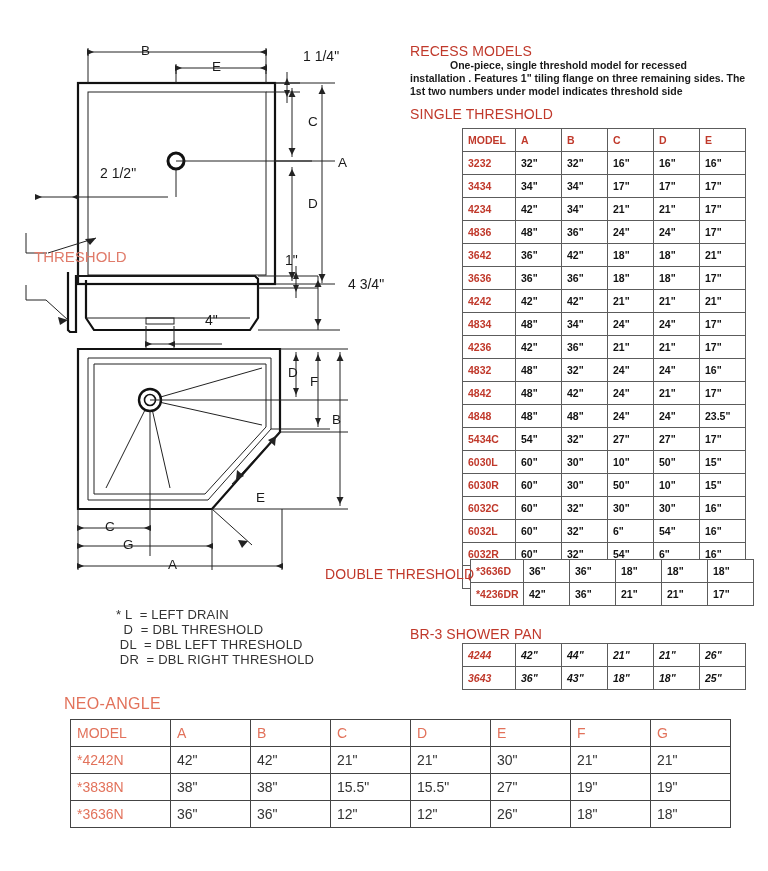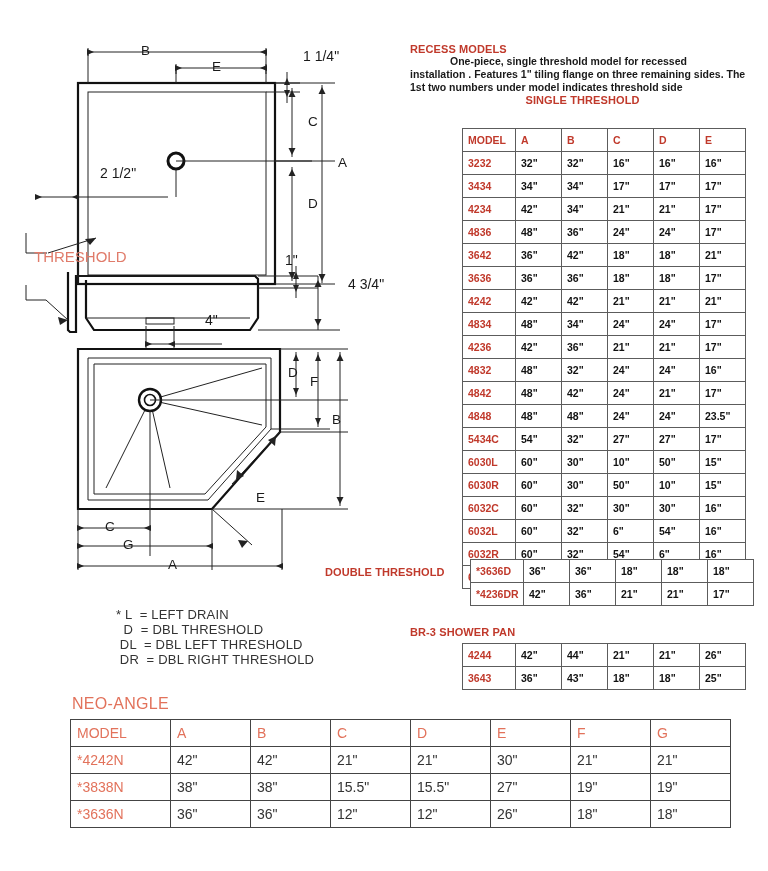--- a/index.html
+++ b/index.html
@@ -6,21 +6,21 @@
   html,body{margin:0;padding:0;background:#ffffff;}
   body{
     width:768px;height:871px;position:relative;overflow:hidden;
     font-family:"Liberation Sans", sans-serif;
     color:#1a1a1a;
     -webkit-font-smoothing:antialiased;
   }
   .abs{position:absolute;}
 
   
-  .hdr-red{color:#C0392B;font-weight:bold;font-size:11px;letter-spacing:.1px;}
+  .hdr-red{color:#C0392B;font-weight:normal;font-size:14px;letter-spacing:.1px;}
   .body-txt{color:#1a1a1a;font-size:10.5px;line-height:13px;font-weight:bold;}
   .salmon{color:#E07B6A;}
   .dim-lbl{font-size:13px;color:#1a1a1a;font-family:"Liberation Sans",sans-serif;}
   .dim-lbl-b{font-size:13.5px;color:#1a1a1a;}
   .legend-line{font-size:13px;color:#333;letter-spacing:.2px;white-space:pre;margin-left:20px;}
   .neo-title{font-size:16px;color:#E2725B;letter-spacing:.3px;}
 
   
   table.spec{border-collapse:collapse;table-layout:fixed;}
   table.spec td,table.spec th{
@@ -215,21 +215,21 @@
 <span class="abs dim-lbl-b" style="left:256px;top:490px;">E</span>
 <span class="abs dim-lbl-b" style="left:105px;top:519px;">C</span>
 <span class="abs dim-lbl-b" style="left:123px;top:537px;">G</span>
 <span class="abs dim-lbl-b" style="left:168px;top:557px;">A</span>
 
 <div class="abs" style="left:410px;top:43px;width:345px;">
   <div class="hdr-red">RECESS MODELS</div>
   <div class="body-txt" style="text-indent:40px;">One-piece, single threshold model for recessed</div>
   <div class="body-txt">installation .  Features 1" tiling flange on three remaining sides.  The</div>
   <div class="body-txt">1st two numbers under model indicates threshold side</div>
-  <div class="hdr-red" style="margin-top:0;text-align:center;">SINGLE THRESHOLD</div>
+  <div class="hdr-red" style="margin-top:8px;">SINGLE THRESHOLD</div>
 </div>
 
 <div class="abs" style="left:462px;top:128px;">
   <table class="spec">
     <colgroup>
         <col class="c-model">
         <col class="c-dim">
         <col class="c-dim">
         <col class="c-dim">
         <col class="c-dim">
@@ -428,21 +428,21 @@
           <td class="val">21"</td>
           <td class="val">21"</td>
           <td class="val">17"</td>
         </tr>
       </tbody>
   </table>
 </div>
 <span class="abs hdr-red" style="left:325px;top:566px;">DOUBLE THRESHOLD</span>
 
 <span class="abs hdr-red" style="left:410px;top:626px;">BR-3 SHOWER PAN</span>
-<div class="abs" style="left:462px;top:643px;">
+<div class="abs" style="left:462px;top:643px;font-style:italic;">
   <table class="spec">
     <colgroup>
         <col class="c-model">
         <col class="c-dim">
         <col class="c-dim">
         <col class="c-dim">
         <col class="c-dim">
         <col class="c-dim">
       </colgroup>
     <tbody id="br-body">
@@ -466,21 +466,21 @@
   </table>
 </div>
 
 <div class="abs" style="left:96px;top:607px;">
   <div class="legend-line">* L  = LEFT DRAIN</div>
   <div class="legend-line">  D  = DBL THRESHOLD</div>
   <div class="legend-line"> DL  = DBL LEFT THRESHOLD</div>
   <div class="legend-line"> DR  = DBL RIGHT THRESHOLD</div>
 </div>
 
-<span class="abs neo-title" style="left:64px;top:695px;margin-left:8px;">NEO-ANGLE</span>
+<span class="abs neo-title" style="left:64px;top:695px;">NEO-ANGLE</span>
 <div class="abs" style="left:70px;top:719px;">
   <table class="neo">
     <colgroup>
         <col class="n-model">
         <col class="n-dim">
         <col class="n-dim">
         <col class="n-dim">
         <col class="n-dim">
         <col class="n-dim">
         <col class="n-dim">

